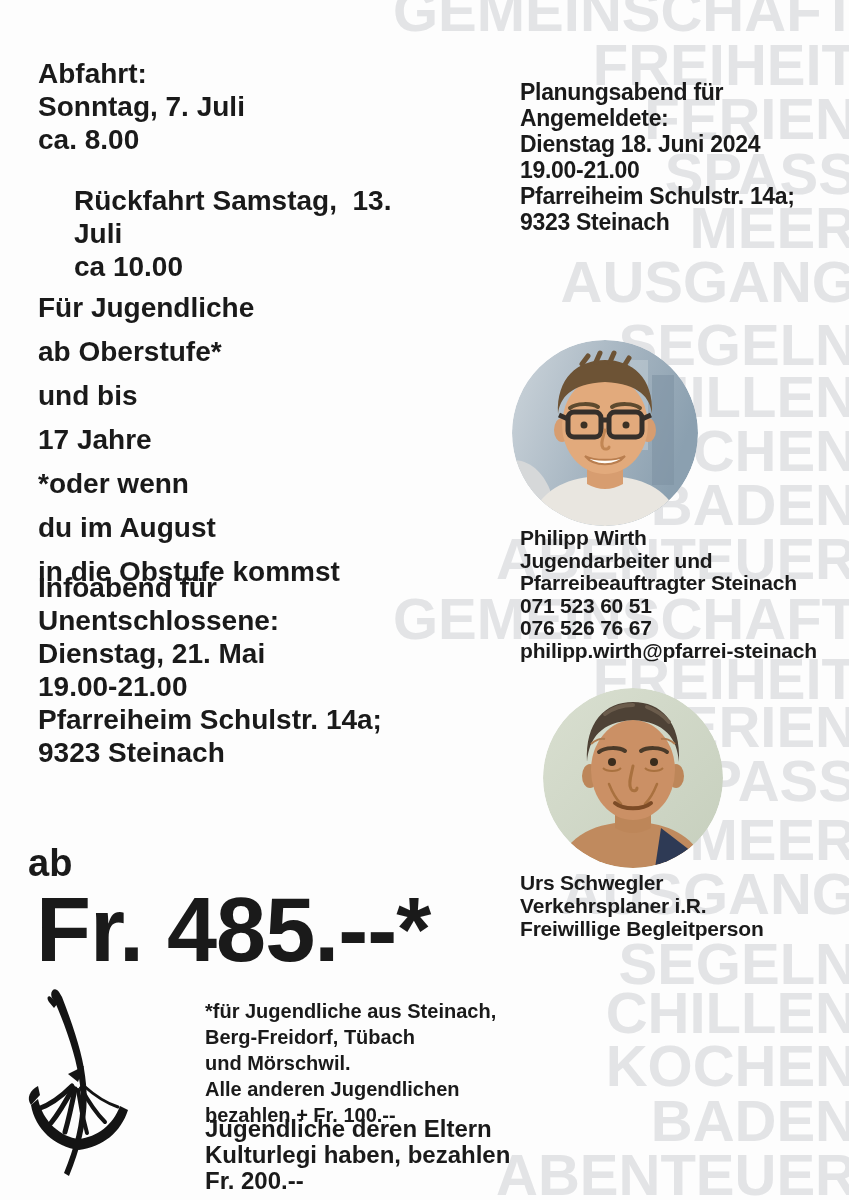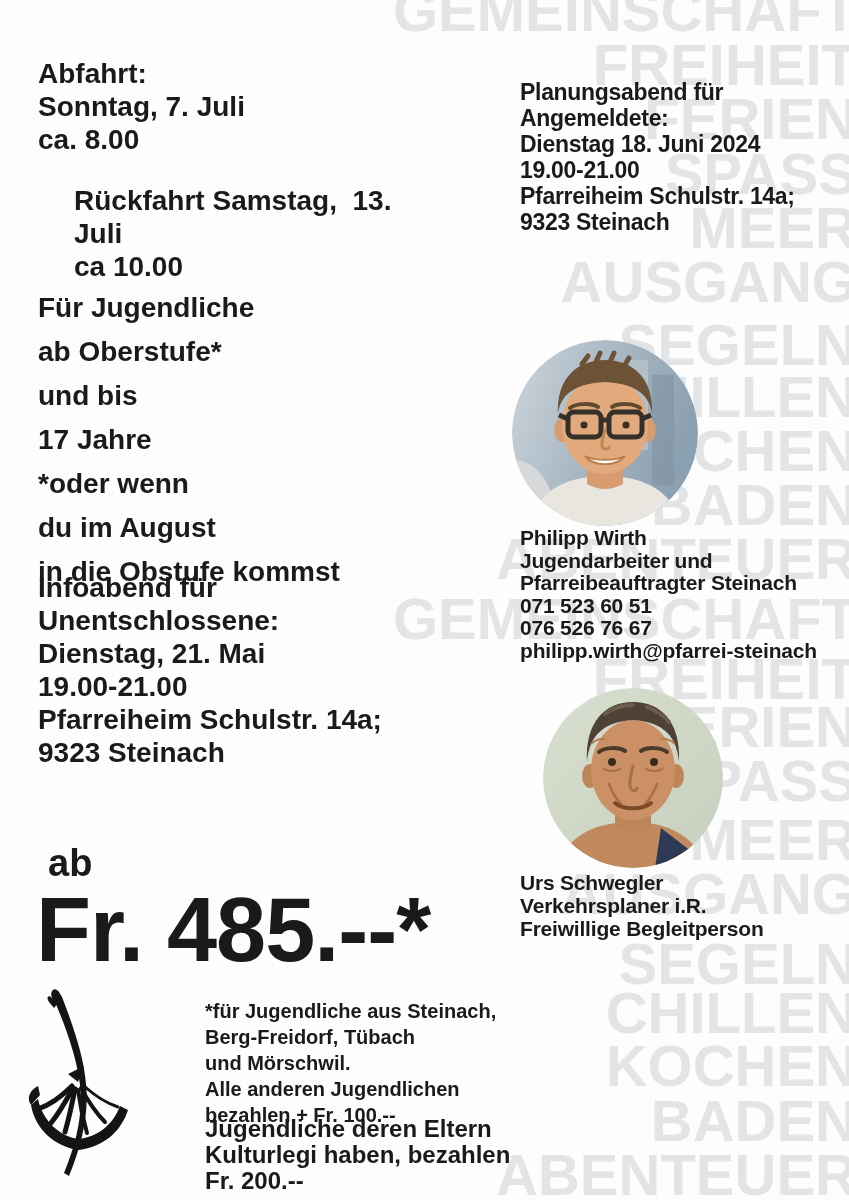--- a/index.html
+++ b/index.html
@@ -22,21 +22,21 @@
   
   .content { position:absolute; inset:0; z-index:1; }
   .lines { white-space:pre-line; }
   .blk { position:absolute; font-weight:700; }
 
   .departure   { left:38px; top:57px;  font-size:28px; line-height:33px; }
   .return      { left:38px; top:184px; font-size:28px; line-height:33px;margin-left:36px; }
   .audience    { left:38px; top:286px; font-size:28px; line-height:44px; }
   .info-even   { left:38px; top:571px; font-size:28px; line-height:33px; }
 
-  .price-ab    { left:48px; top:843px; font-size:38px; line-height:40px; }
+  .price-ab    { left:28px; top:843px; font-size:38px; line-height:40px; }
   .price-main  { left:36px; top:884px; font-size:90px; line-height:92px; letter-spacing:-1px; }
 
   .logo-svg    { position:absolute; left:22px; top:986px; }
   .logo-text   { position:absolute; left:90px; top:1004px; font-size:24px; line-height:26px; }
   .logo-text .l1, .logo-text .l2 { font-weight:700; }
   .logo-text .l3 { font-weight:400; font-size:25px; color:#262626; }
 
   .footnote1   { left:205px; top:998px;  font-size:20px; line-height:26px; }
   .footnote2   { left:205px; top:1116px; font-size:24px; line-height:26px; }
 

